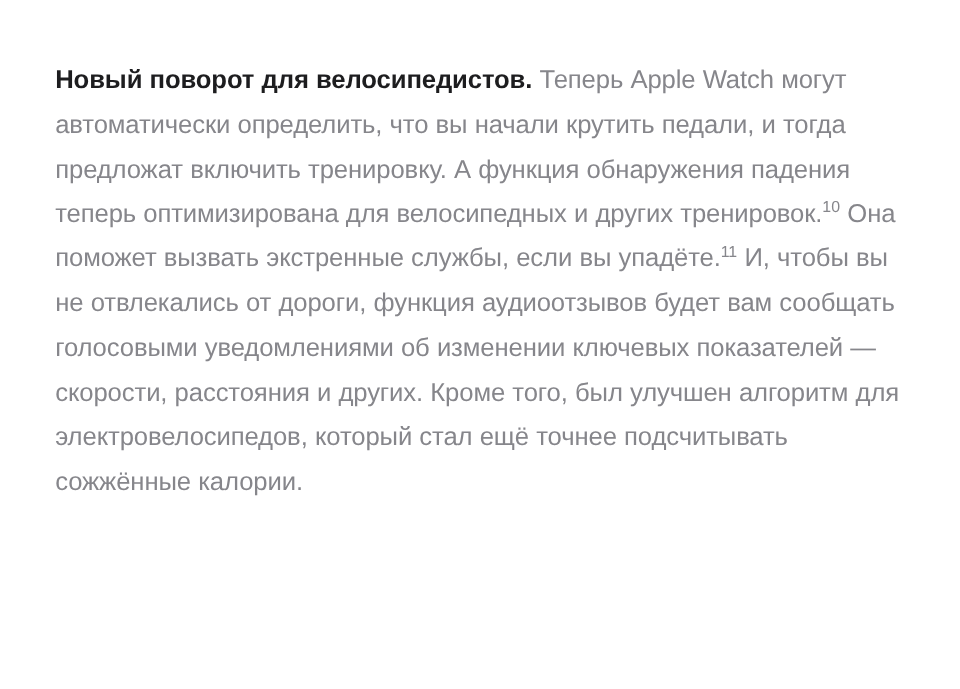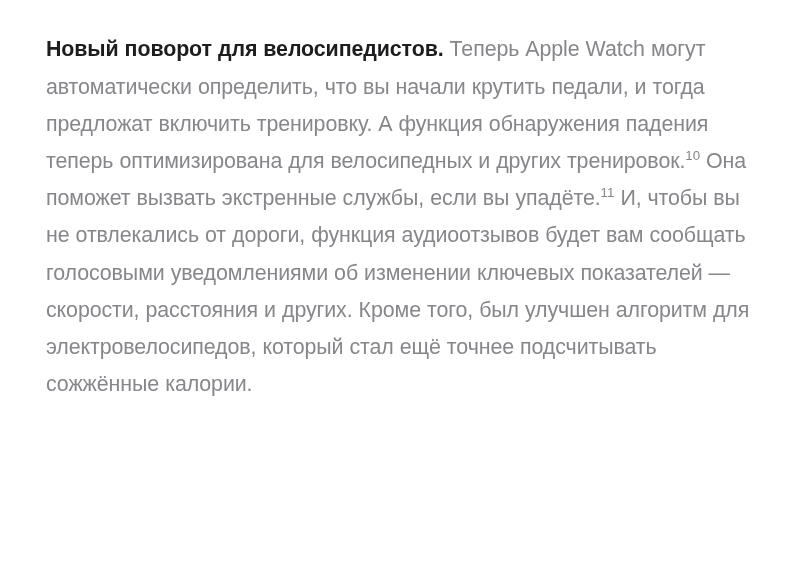--- a/index.html
+++ b/index.html
@@ -10,21 +10,21 @@
     width: 800px;
     height: 574px;
     background: #ffffff;
     font-family: "Liberation Sans", sans-serif;
     overflow: hidden;
   }
   .page {
     width: 800px;
     height: 574px;
     box-sizing: border-box;
-    padding: 10px 48px 0 46px;
+    padding: 27px 48px 0 46px;
     background: #ffffff;
   }
   .paragraph {
     font-size: 21.4px;
     line-height: 37.2px;
     color: #86868b;
     letter-spacing: -0.1px;
     font-weight: 400;
     text-align: left;
     word-spacing: 0.2px;

